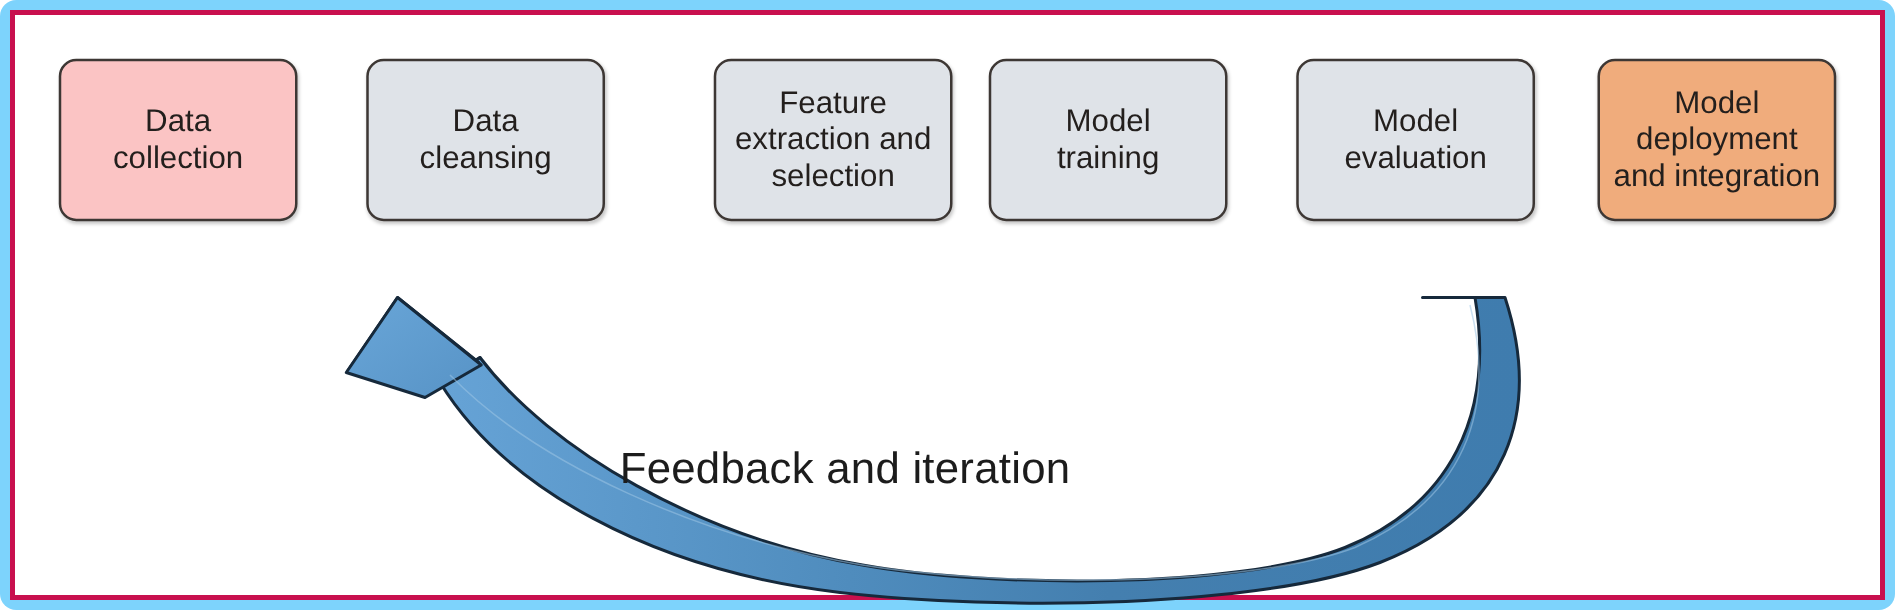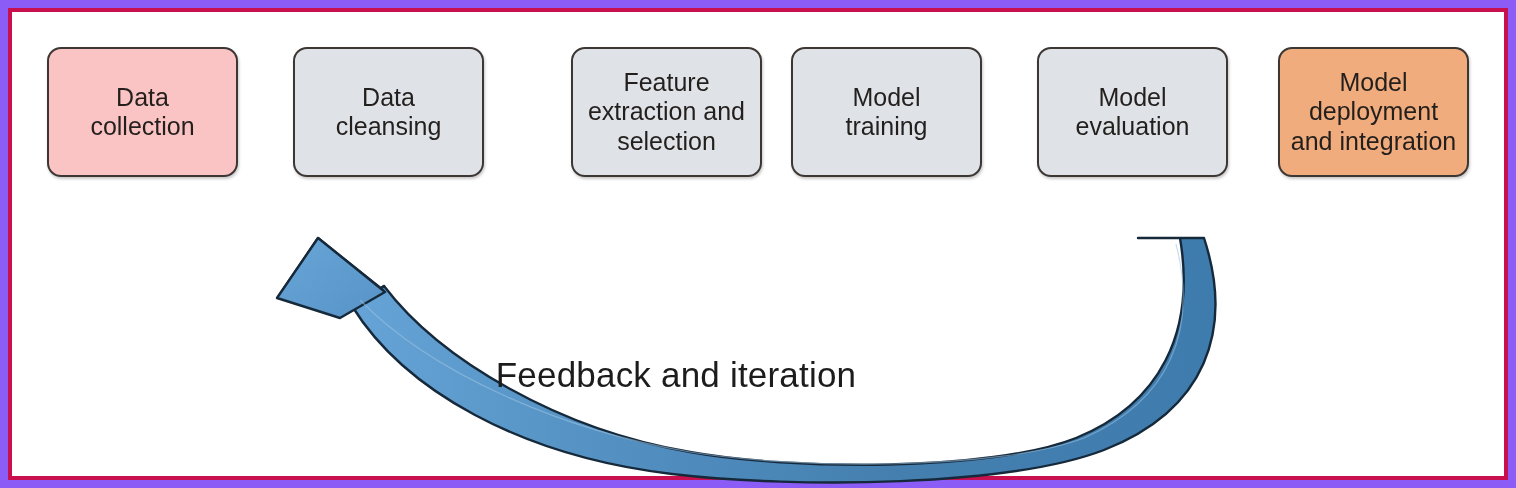--- a/index.html
+++ b/index.html
@@ -7,22 +7,23 @@
     padding: 0;
     background: #ffffff;
   }
   body {
     font-family: "Liberation Sans", sans-serif;
   }
   #canvas {
     position: relative;
     width: 1516px;
     height: 488px;
-    background: #8b5cf6;
+    background: #7dd3fc;
     overflow: hidden;
+    border-radius: 13px;
   }
   
   #frame {
     position: absolute;
     left: 8px;
     top: 8px;
     width: 1500px;
     height: 472px;
     box-sizing: border-box;
     border: 4px solid #C8104E;

